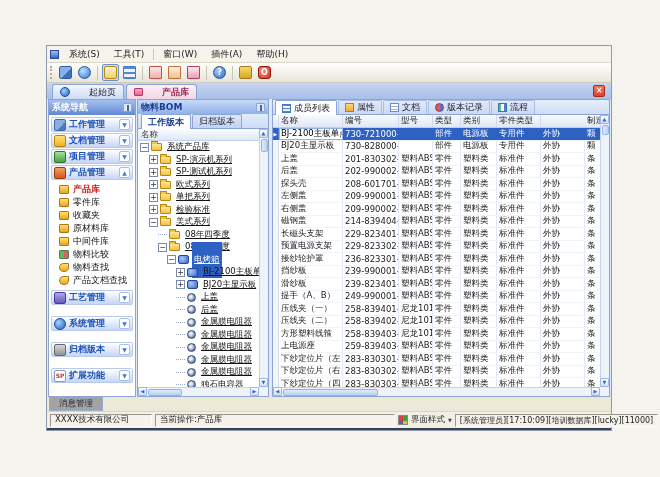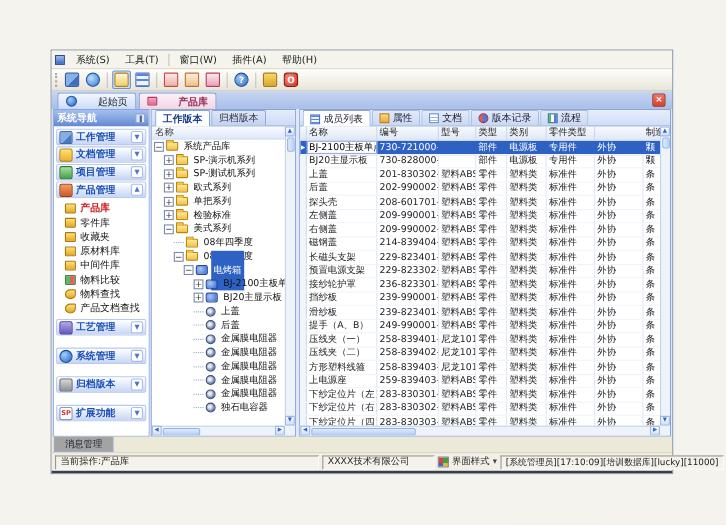--- a/index.html
+++ b/index.html
@@ -86,21 +86,21 @@
   .tree{position:absolute;left:0;top:12px;right:9px;bottom:9px;overflow:hidden;background:#fff;}
   .tnode{height:12.5px;display:flex;align-items:center;white-space:nowrap;font-size:8.5px;color:#111;}
   .tindent{flex:none;}
   .texp{width:9px;height:9px;flex:none;border:1px solid #7a8aa8;background:#fff;font-size:8px;line-height:7px;text-align:center;color:#333;margin-right:2px;}
   .tdots{width:9px;height:0;flex:none;border-top:1px dotted #9aaac4;margin-right:2px;}
   .tico{flex:none;margin-right:3px;}
   .tf{position:relative;width:11px;height:8px;background:linear-gradient(#ffe891,#f3c24a);border:1px solid #b8860b;border-radius:0 1px 1px 1px;}
   .tf::before{content:"";position:absolute;top:-3px;left:-1px;width:5px;height:2px;background:#f3c24a;border:1px solid #b8860b;border-bottom:none;border-radius:1px 1px 0 0;}
   .ta{width:11px;height:9px;background:radial-gradient(circle at 35% 35%,#a8c8f8,#3a66c8);border:1px solid #24489a;border-radius:2px;}
   .tp{width:9px;height:9px;background:radial-gradient(circle at 40% 40%,#e8eef8 20%,#6078a8 70%);border:1px solid #3a4a70;border-radius:50%;}
-  .tlabel{padding:12px 2px;overflow:hidden;}
+  .tlabel{padding:12px 2px;overflow:hidden;text-decoration:underline;}
   .tnode.tsel .tlabel{background:#2e61c4;color:#fff;}
   
   .vscroll{position:absolute;right:0;top:0;bottom:9px;width:9px;background:#eef3fa;border-left:1px solid #c6d4ea;}
   .hscroll{position:absolute;left:0;right:9px;bottom:0;height:9px;background:#eef3fa;border-top:1px solid #c6d4ea;}
   .sarr{position:absolute;width:9px;height:9px;background:linear-gradient(#fdfefe,#cfe0f6);border:1px solid #9ab6e4;color:#3a66c0;
         font-size:5px;line-height:7px;text-align:center;border-radius:1px;}
   .vthumb{position:absolute;left:1px;width:7px;background:linear-gradient(90deg,#dfeafc,#b9d0f4);border:1px solid #93b4e6;border-radius:2px;}
   .hthumb{position:absolute;top:1px;height:7px;background:linear-gradient(#dfeafc,#b9d0f4);border:1px solid #93b4e6;border-radius:2px;}
   .corner{position:absolute;right:0;bottom:0;width:9px;height:9px;background:#eef3fa;}
   
@@ -312,20 +312,24 @@
               <div class="sghead">
                 <span class="gico gi-extend">SP</span>
                 <span class="glabel">扩展功能</span>
                 <span class="chev">▼</span>
               </div>
             </div>
           </div>
       </div>
 
       <div class="bom">
+        <div class="bomhead">
+          <span>物料BOM</span>
+          <span class="pin"></span>
+        </div>
         <div class="bomtabs" id="bom-tabs">
             <div class="btab bactive">工作版本</div>
             <div class="btab">归档版本</div>
           </div>
         <div class="treewrap">
           <div class="tcolhead">名称</div>
           <div class="tree" id="bom-tree">
               <div class="tnode">
                 <span class="tindent" style="width: 2px;"></span>
                 <span class="texp">−</span>
@@ -743,22 +747,22 @@
         </div>
       </div>
 
     </div>
 
     <div class="bottomrow">
       <div class="msgtab">消息管理</div>
     </div>
 
     <div class="statusbar">
+      <div class="spanel sp-company">XXXX技术有限公司</div>
       <div class="spanel sp-op">当前操作:产品库</div>
-      <div class="spanel sp-company">XXXX技术有限公司</div>
       <div class="stylebtn">
         <span class="styleico"></span>
         <span>界面样式</span>
         <span class="darr">▼</span>
       </div>
       <div class="spanel sp-session">[系统管理员][17:10:09][培训数据库][lucky][11000]</div>
 
     </div>
 
     <div class="darkline"></div>

